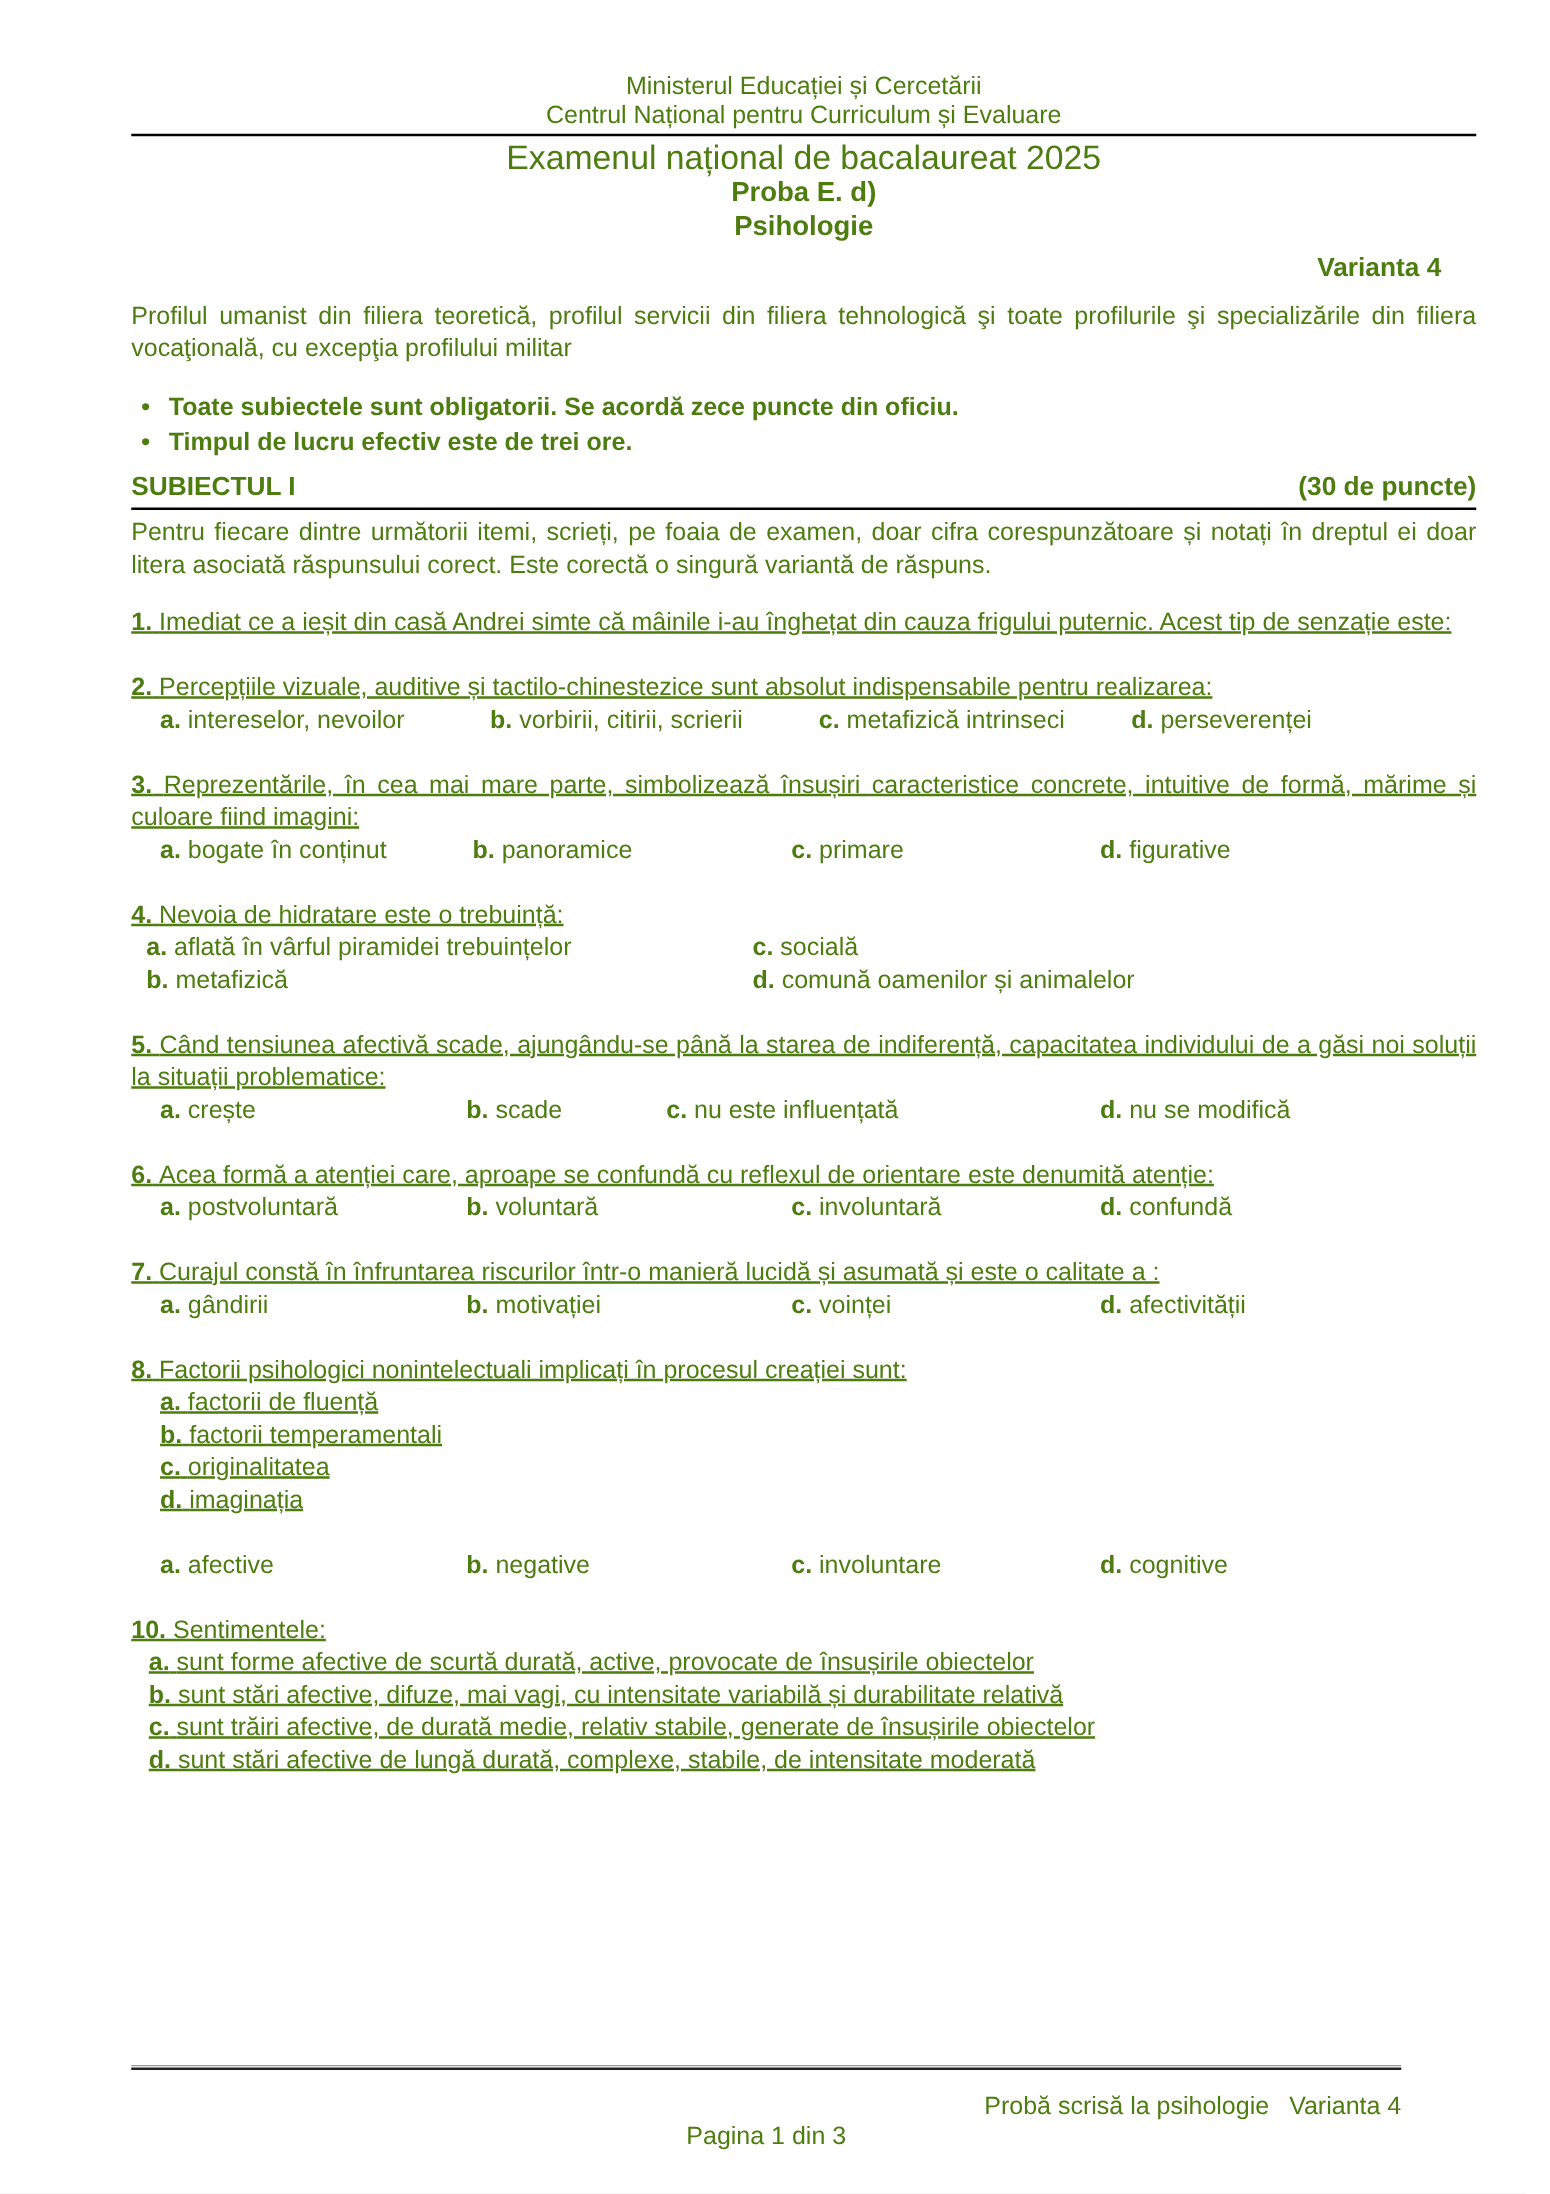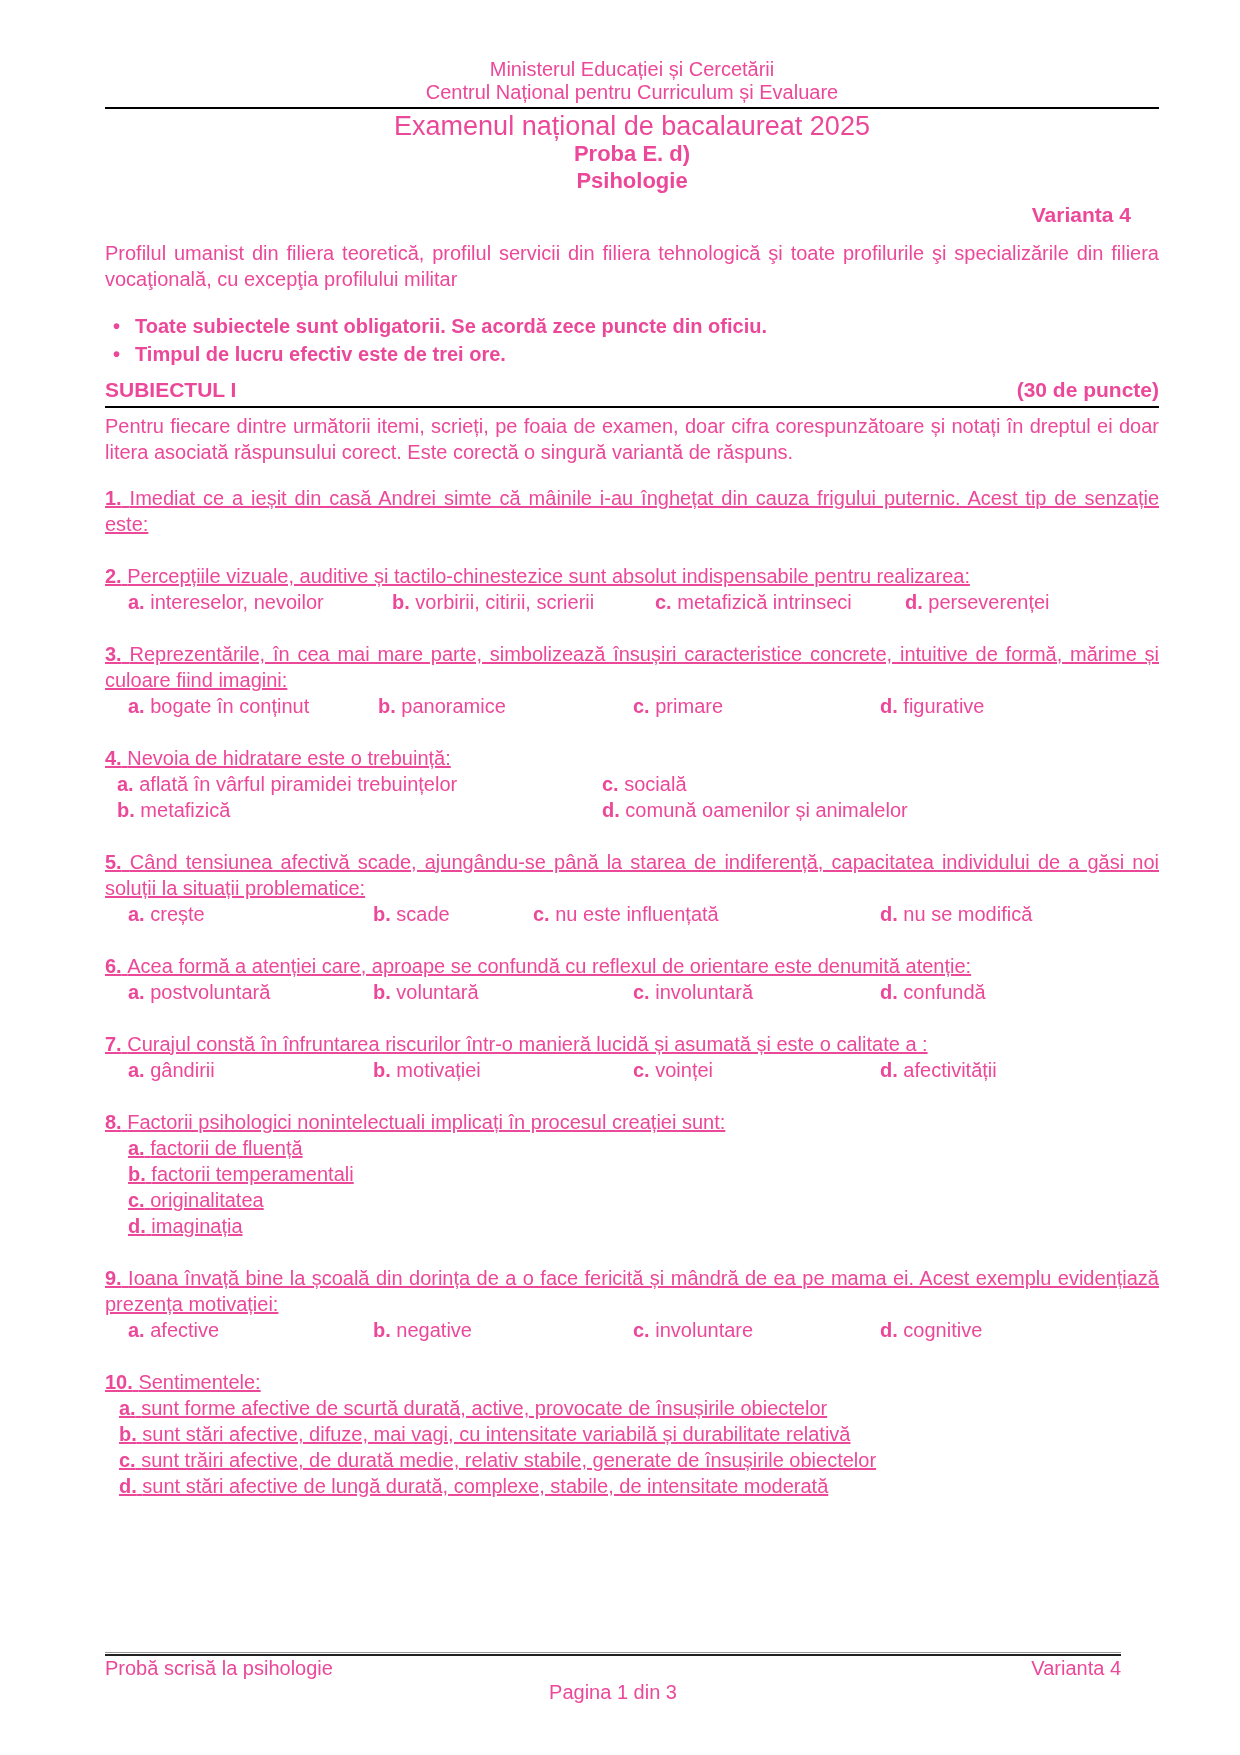--- a/index.html
+++ b/index.html
@@ -1,25 +1,25 @@
 <!DOCTYPE html>
 <html><head>
 <meta charset="utf-8">
 <style>
   html,body{margin:0;padding:0;background:#e8e8e8;}
   .page{
     position:relative;
     width:1240px;height:1755px;
     margin:0 auto;
     background:#ffffff;
-    color:#ec4899;
+    color:#4d7c0f;
     font-family:"Liberation Sans","DejaVu Sans",sans-serif;
     font-size:20px;line-height:26px;
     box-sizing:border-box;
-    padding:58px 81px 0 105px;
+    padding:58px 59px 0 105px;
     overflow:hidden;
   }
   .center{text-align:center;}
   .org-line{line-height:23px;}
   .head-rule{border-top:2px solid #000;margin-top:3px;}
   .exam-title{font-weight:normal;font-size:27px;line-height:27px;margin-top:4px;}
   .exam-sub{font-weight:bold;font-size:22px;line-height:27px;}
   .variant-top{font-weight:bold;font-size:21px;text-align:right;padding-right:28px;margin-top:8px;}
   .profile{margin-top:12px;text-align:justify;}
   .bullets{margin-top:12px;}
@@ -36,21 +36,21 @@
   .stem{margin:0;}
   .stem.justify{text-align:justify;}
   .qnum{font-weight:bold;}
   .opts-row{position:relative;height:26px;}
   .opt{position:absolute;top:0;white-space:nowrap;}
   .opt-line{white-space:nowrap;}
   .ol{font-weight:bold;}
   .footer{position:absolute;left:105px;right:119px;top:1652px;}
   .footer-rule-gray{border-top:1px solid #999;}
   .footer-rule-dark{border-top:2px solid #222;margin-top:1px;}
-  .footer-row{display:flex;justify-content:space-between;line-height:24px;margin-top:0;}
+  .footer-row{display:flex;justify-content:flex-end;line-height:24px;margin-top:17px;gap:16px;}
   .footer-center{text-align:center;line-height:24px;}
 </style>
 </head>
 <body>
 
 <div class="page">
 
   <div class="center org-line">Ministerul Educației și Cercetării</div>
   <div class="center org-line">Centrul Național pentru Curriculum și Evaluare</div>
   <div class="head-rule"></div>
@@ -149,21 +149,20 @@
 
   <div class="question">
     <p class="stem"><b class="qnum">8.</b> <span>Factorii psihologici nonintelectuali implicați în procesul creației sunt:</span></p>
     <div class="opt-line" style="padding-left:23px"><b class="ol">a.</b> <span>factorii de fluență</span></div>
     <div class="opt-line" style="padding-left:23px"><b class="ol">b.</b> <span>factorii temperamentali</span></div>
     <div class="opt-line" style="padding-left:23px"><b class="ol">c.</b> <span>originalitatea</span></div>
     <div class="opt-line" style="padding-left:23px"><b class="ol">d.</b> <span>imaginația</span></div>
   </div>
 
   <div class="question">
-    <p class="stem justify"><b class="qnum">9.</b> <span>Ioana învață bine la școală din dorința de a o face fericită și mândră de ea pe mama ei. Acest exemplu evidențiază prezența motivației:</span></p>
     <div class="opts-row">
       <span class="opt" style="left:23px"><b class="ol">a.</b> <span>afective</span></span>
       <span class="opt" style="left:268px"><b class="ol">b.</b> <span>negative</span></span>
       <span class="opt" style="left:528px"><b class="ol">c.</b> <span>involuntare</span></span>
       <span class="opt" style="left:775px"><b class="ol">d.</b> <span>cognitive</span></span>
     </div>
   </div>
 
   <div class="question">
     <p class="stem"><b class="qnum">10.</b> <span>Sentimentele:</span></p>

